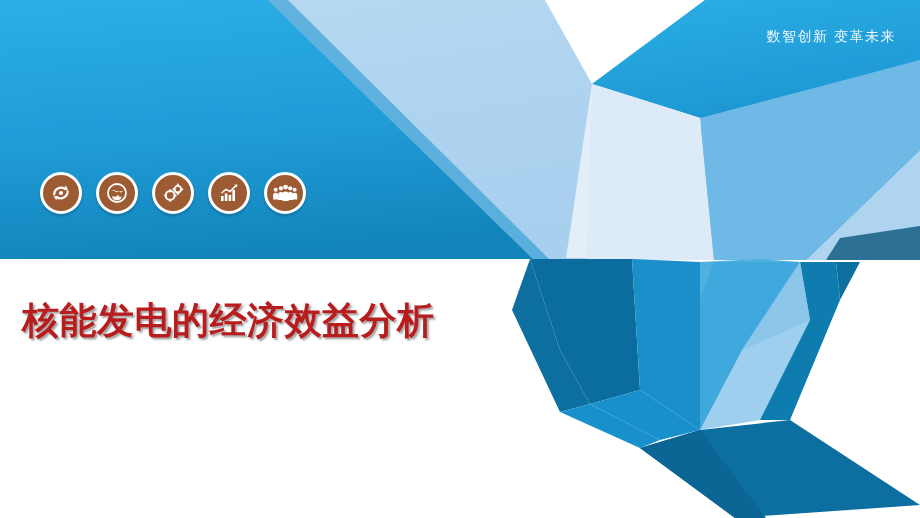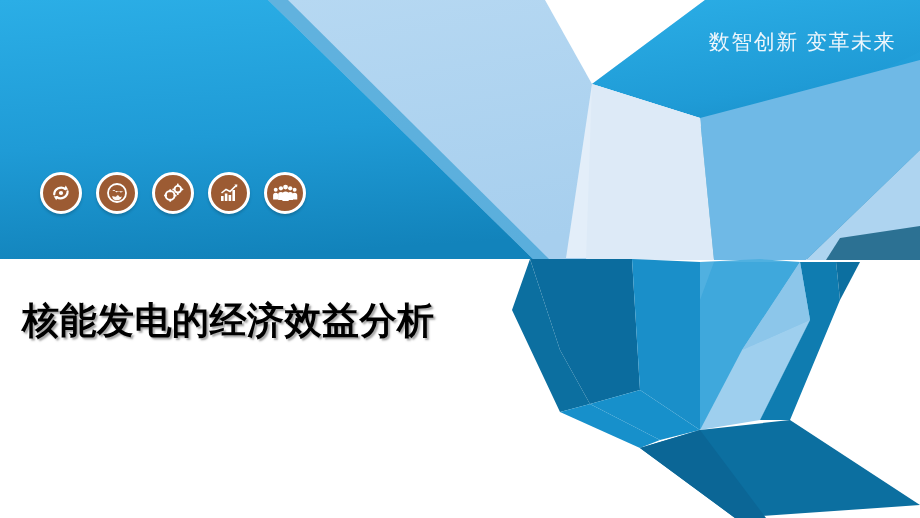--- a/index.html
+++ b/index.html
@@ -20,21 +20,21 @@
   #bg-art {
     position:absolute; inset:0;
     width:920px; height:518px;
     display:block;
   }
 
   
   #tagline {
     position:absolute;
     right:24px; top:28px;
-    font-size:21px;
+    font-size:14px;
     letter-spacing:1.5px;
     color:#eef6fc;
     white-space:nowrap;
     font-weight:400;
   }
 
   
   #icon-row {
     position:absolute;
     left:40px; top:172px;
@@ -54,21 +54,21 @@
     position:relative;
   }
   .icon-badge svg { display:block; }
 
   
   #title {
     position:absolute;
     left:22px; top:296px;
     font-size:37px;
     font-weight:bold;
-    color:#000000;
+    color:#b91c1c;
     letter-spacing:0.5px;
     white-space:nowrap;
     text-shadow:2px 2px 2px rgba(90,90,90,0.55);
   }
 </style>
 </head>
 <body>
 
 <div id="slide">
 

